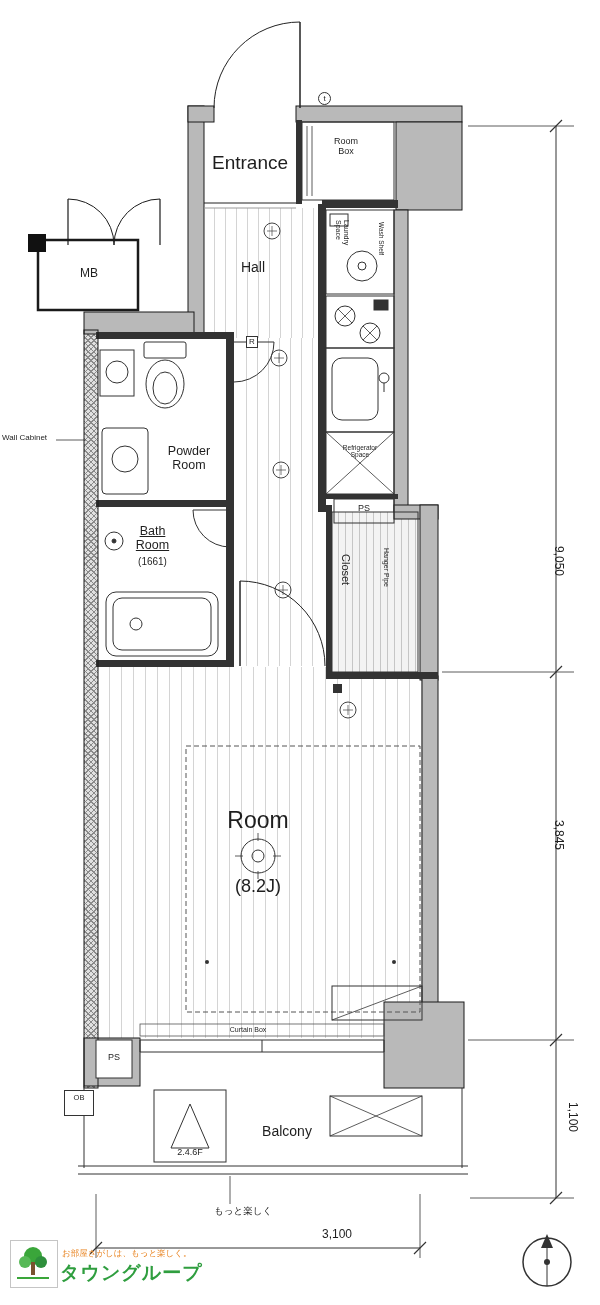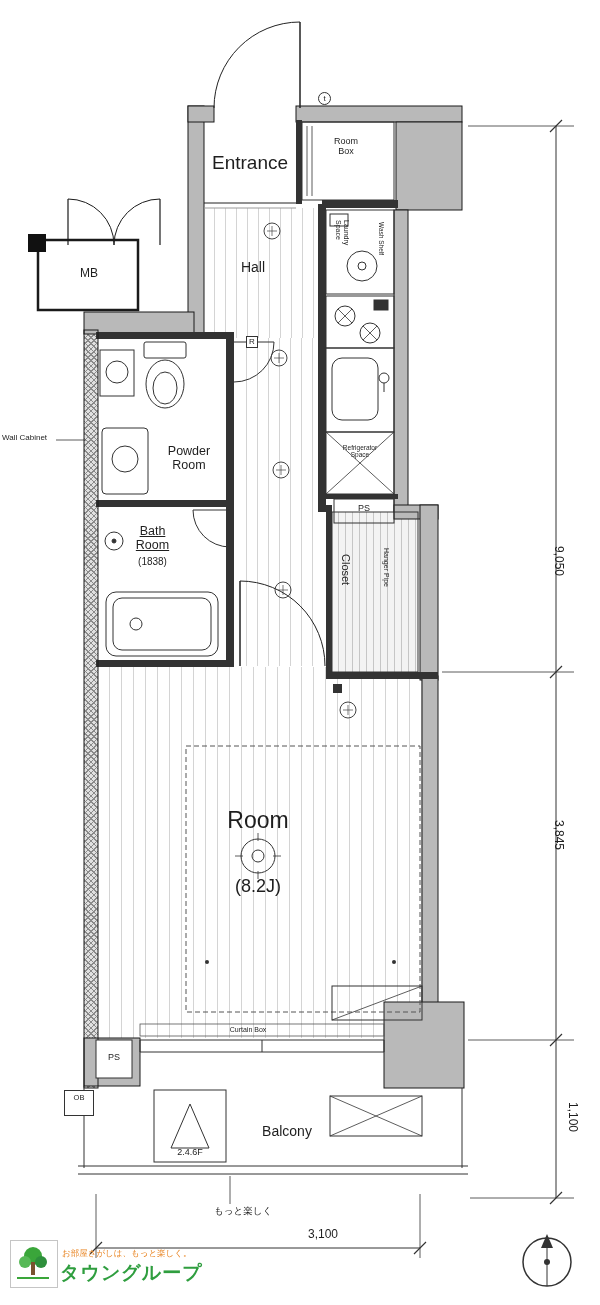--- a/index.html
+++ b/index.html
@@ -206,41 +206,41 @@
   <div class="label center" style="left:213px;top:260px;width:80px;font-size:14px;">Hall</div>
   <div class="label center" style="left:59px;top:267px;width:60px;font-size:12px;">MB</div>
   <div class="label vert" style="left:334px;top:220px;height:66px;font-size:7px;">Laundry
 Space</div>
   <div class="label vert" style="left:378px;top:222px;height:64px;font-size:6.5px;">Wash Shelf</div>
   <div class="label center" style="left:147px;top:444px;width:84px;font-size:12.5px;">Powder
 Room</div>
   <div class="label" style="left:2px;top:434px;font-size:8px;">Wall Cabinet</div>
   <div class="label center" style="left:105px;top:524px;width:95px;font-size:12.5px;text-decoration:underline;">Bath
 Room</div>
-  <div class="label center" style="left:105px;top:556px;width:95px;font-size:10px;">(1838)</div>
+  <div class="label center" style="left:105px;top:556px;width:95px;font-size:10px;">(1661)</div>
   <div class="label vert" style="left:340px;top:554px;height:84px;font-size:11px;">Closet</div>
   <div class="label vert" style="left:382px;top:548px;height:92px;font-size:7px;">Hanger Pipe</div>
   <div class="label center" style="left:326px;top:444px;width:68px;font-size:6.5px;">Refrigerator
 Space</div>
   <div class="label center" style="left:350px;top:503px;width:28px;font-size:9px;">PS</div>
   <div class="label center" style="left:196px;top:808px;width:124px;font-size:23px;">Room</div>
   <div class="label center" style="left:196px;top:876px;width:124px;font-size:18px;">(8.2J)</div>
   <div class="label center" style="left:208px;top:1026px;width:80px;font-size:7px;">Curtain Box</div>
   <div class="label center" style="left:100px;top:1052px;width:28px;font-size:9px;">PS</div>
   <div class="label center" style="left:227px;top:1124px;width:120px;font-size:14px;">Balcony</div>
   <div class="label center" style="left:162px;top:1147px;width:56px;font-size:9px;">2.4.6F</div>
   <div class="label center boxed" style="left:64px;top:1090px;width:30px;height:26px;line-height:13px;font-size:7.5px;">OB</div>
   <div class="label" style="left:214px;top:1206px;font-size:9.5px;">もっと楽しく</div>
   <div class="label center boxed" style="left:318px;top:92px;width:13px;height:13px;line-height:11px;font-size:8px;border-radius:50%;">t</div>
   <div class="label center boxed" style="left:246px;top:336px;width:12px;height:12px;line-height:10px;font-size:8px;">R</div>
 
   <div class="label vert" style="left:552px;top:546px;height:78px;font-size:12px;">9,050</div>
   <div class="label vert" style="left:552px;top:820px;height:78px;font-size:12px;">3,845</div>
   <div class="label vert" style="left:566px;top:1102px;height:70px;font-size:12px;">1,100</div>
-  <div class="label" style="left:308px;top:1228px;font-size:12px;">3,100</div>
+  <div class="label" style="left:322px;top:1228px;font-size:12px;">3,100</div>
 
   <div style="position:absolute;left:10px;top:1240px;width:46px;height:46px;border:1px solid #c5c5c5;background:#fff;z-index:5;">
     <svg width="44" height="44" viewBox="0 0 44 44" style="position:static;">
       <circle cx="22" cy="15" r="9" fill="#3aa63a"></circle>
       <circle cx="14" cy="21" r="6" fill="#57b957"></circle>
       <circle cx="30" cy="21" r="6" fill="#2e8f3c"></circle>
       <rect x="20" y="21" width="4" height="13" fill="#7a5230"></rect>
       <path d="M6,37 h32" stroke="#3aa63a" stroke-width="2"></path>
     </svg>
   </div>

